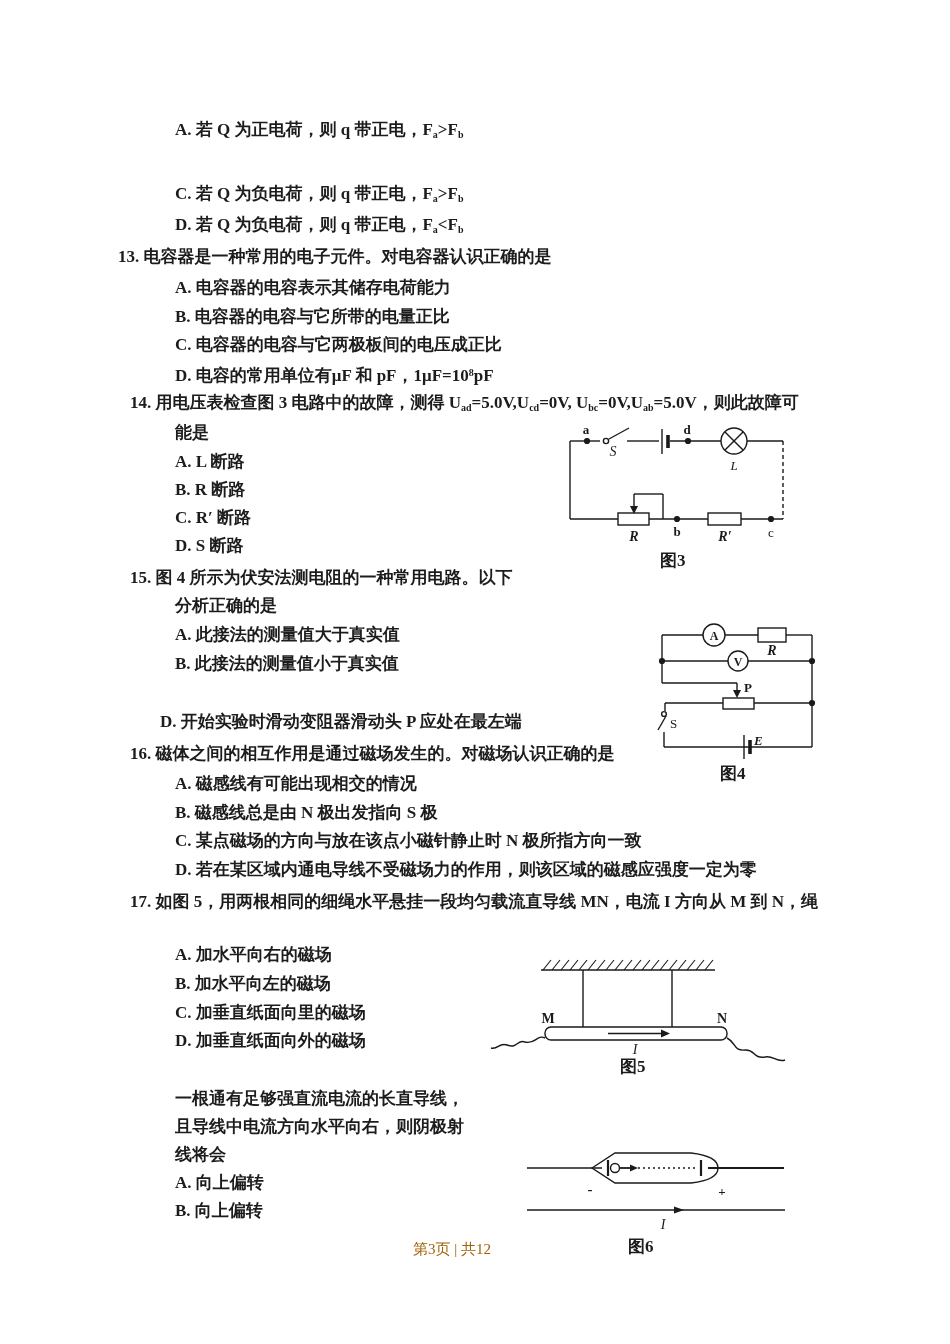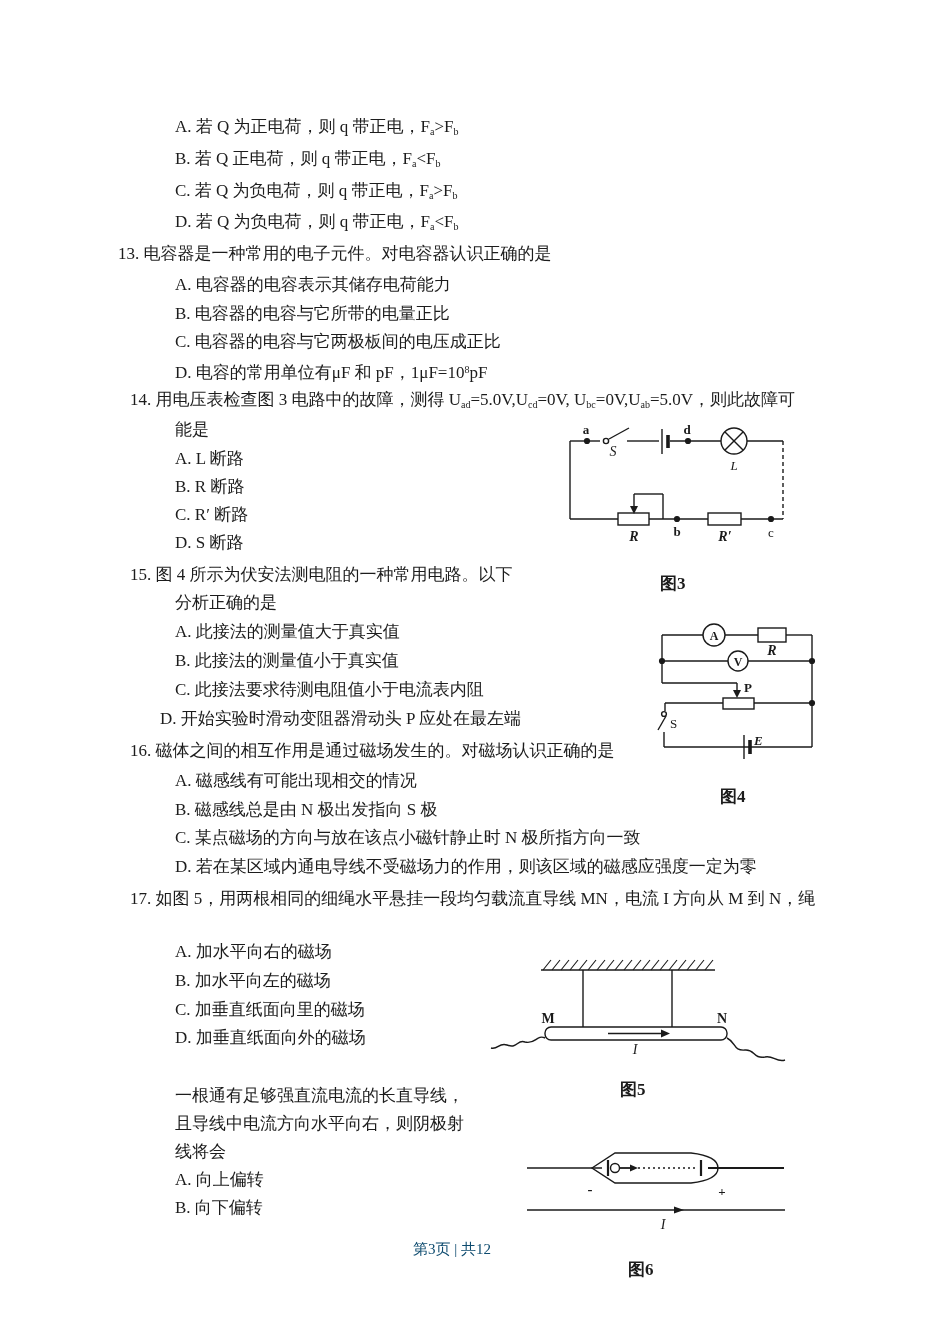--- a/index.html
+++ b/index.html
@@ -1,32 +1,31 @@
 <!DOCTYPE html>
 <html><head>
 <meta charset="utf-8">
 <style>
   html,body{margin:0;padding:0;background:#ffffff;}
   .page{position:relative;width:950px;height:1344px;background:#fff;overflow:hidden;
         font-family:"Liberation Serif","DejaVu Serif",serif;color:#1c1c1c;}
-  .ln{position:absolute;font-size:17px;line-height:21px;white-space:pre;}
+  .ln{position:absolute;font-size:17px;line-height:27px;white-space:pre;font-weight:bold;}
   .ln sub{font-size:10px;vertical-align:-3px;letter-spacing:0;}
   .ln sup{font-size:10px;vertical-align:5px;}
-  .cap{position:absolute;font-size:17px;font-weight:bold;white-space:pre;margin-top:23px;}
-  .footer{position:absolute;font-size:15px;color:#0c4a6e;white-space:pre;}
+  .cap{position:absolute;font-size:17px;font-weight:bold;white-space:pre;}
+  .footer{position:absolute;font-size:15px;color:#a16207;white-space:pre;}
   .fig{position:absolute;}
   .fig text{font-family:"Liberation Serif","DejaVu Serif",serif;fill:#1a1a1a;}
 </style>
 </head>
 <body>
 
 <div class="page">
 
   <div class="ln" style="left:175px;top:116px"><span>A. 若 Q 为正电荷，则 q 带正电，F</span><sub>a</sub><span>&gt;F</span><sub>b</sub></div>
-  <div class="ln" style="left:175px;top:148px"><span>B. 若 Q 正电荷，则 q 带正电，F</span><sub>a</sub><span>&lt;F</span><sub>b</sub></div>
   <div class="ln" style="left:175px;top:211px"><span>D. 若 Q 为负电荷，则 q 带正电，F</span><sub>a</sub><span>&lt;F</span><sub>b</sub></div>
   <div class="ln" style="left:175px;top:180px"><span>C. 若 Q 为负电荷，则 q 带正电，F</span><sub>a</sub><span>&gt;F</span><sub>b</sub></div>
 
   <div class="ln" style="left:118px;top:243px"><span>13. 电容器是一种常用的电子元件。对电容器认识正确的是</span></div>
   <div class="ln" style="left:175px;top:274px"><span>A. 电容器的电容表示其储存电荷能力</span></div>
   <div class="ln" style="left:175px;top:331px"><span>C. 电容器的电容与它两极板间的电压成正比</span></div>
   <div class="ln" style="left:175px;top:303px"><span>B. 电容器的电容与它所带的电量正比</span></div>
   <div class="ln" style="left:175px;top:359px"><span>D. 电容的常用单位有μF 和 pF，1μF=10</span><sup>8</sup><span>pF</span></div>
 
   <div class="ln" style="left:130px;top:389px"><span>14. 用电压表检查图 3 电路中的故障，测得 U</span><sub>ad</sub><span>=5.0V,U</span><sub>cd</sub><span>=0V, U</span><sub>bc</sub><span>=0V,U</span><sub>ab</sub><span>=5.0V，则此故障可</span></div>
@@ -81,21 +80,20 @@
     <text x="127" y="112" font-size="13" font-weight="bold" text-anchor="middle">b</text>
     <text x="175" y="117" font-size="14" font-weight="bold" font-style="italic" text-anchor="middle">R′</text>
     <text x="221" y="113" font-size="13" text-anchor="middle">c</text>
   </svg>
   <div class="cap" style="left:660px;top:549px">图3</div>
 
   <div class="ln" style="left:130px;top:564px"><span>15. 图 4 所示为伏安法测电阻的一种常用电路。以下</span></div>
   <div class="ln" style="left:175px;top:592px"><span>分析正确的是</span></div>
   <div class="ln" style="left:175px;top:621px"><span>A. 此接法的测量值大于真实值</span></div>
   <div class="ln" style="left:175px;top:650px"><span>B. 此接法的测量值小于真实值</span></div>
-  <div class="ln" style="left:175px;top:679px"><span>C. 此接法要求待测电阻值小于电流表内阻</span></div>
   <div class="ln" style="left:160px;top:708px"><span>D. 开始实验时滑动变阻器滑动头 P 应处在最左端</span></div>
 
   <svg class="fig" style="left:640px;top:608px" width="200" height="160" viewBox="0 0 200 160">
     <g stroke="#1a1a1a" stroke-width="1.4" fill="none">
       <line x1="22" y1="27" x2="63" y2="27"></line>
       <circle cx="74" cy="27" r="11"></circle>
       <line x1="85" y1="27" x2="118" y2="27"></line>
       <rect x="118" y="20" width="28" height="14"></rect>
       <line x1="146" y1="27" x2="172" y2="27"></line>
       <line x1="22" y1="27" x2="22" y2="53"></line>
@@ -165,21 +163,21 @@
     <text x="63" y="70" font-size="14" font-weight="bold" text-anchor="middle">M</text>
     <text x="237" y="70" font-size="14" font-weight="bold" text-anchor="middle">N</text>
     <text x="150" y="101" font-size="14" font-style="italic" text-anchor="middle">I</text>
   </svg>
   <div class="cap" style="left:620px;top:1055px">图5</div>
 
   <div class="ln" style="left:175px;top:1085px"><span>一根通有足够强直流电流的长直导线，</span></div>
   <div class="ln" style="left:175px;top:1113px"><span>且导线中电流方向水平向右，则阴极射</span></div>
   <div class="ln" style="left:175px;top:1141px"><span>线将会</span></div>
   <div class="ln" style="left:175px;top:1169px"><span>A. 向上偏转</span></div>
-  <div class="ln" style="left:175px;top:1197px"><span>B. 向下偏转</span></div>
+  <div class="ln" style="left:175px;top:1197px"><span>B. 向上偏转</span></div>
 
   <svg class="fig" style="left:498px;top:1143px" width="335" height="100" viewBox="0 0 335 100">
     <g stroke="#1a1a1a" stroke-width="1.4" fill="none">
       <line x1="29" y1="25" x2="104" y2="25"></line>
       <line x1="210" y1="25" x2="286" y2="25" stroke-width="1.8"></line>
       <path d="M94 25 L117 10 L193 10 Q220 13 220 25 Q220 37 193 40 L117 40 Z"></path>
       <line x1="110" y1="17" x2="110" y2="33" stroke-width="2.2"></line>
       <circle cx="117" cy="25" r="4.5"></circle>
       <g>
         <line x1="122" y1="25" x2="132" y2="25" stroke-width="1.8"></line>

